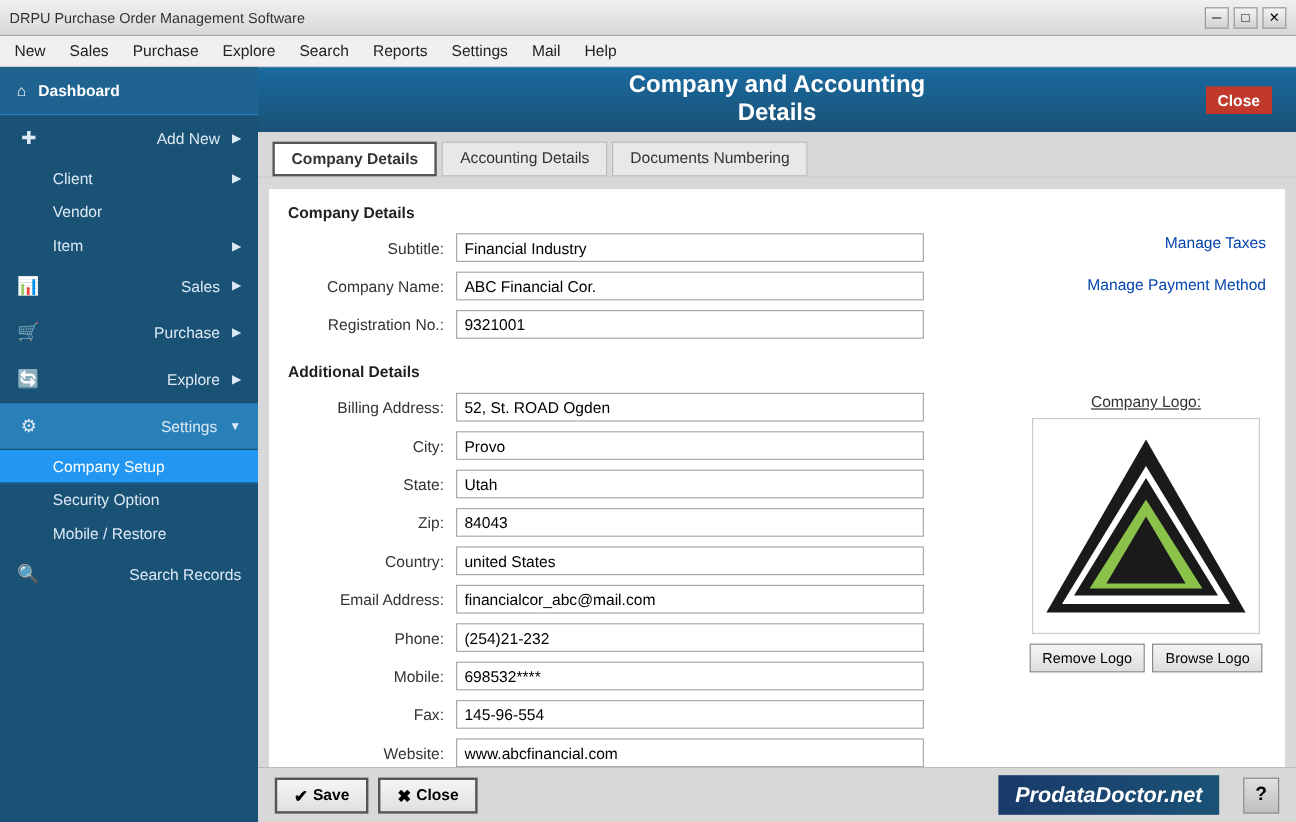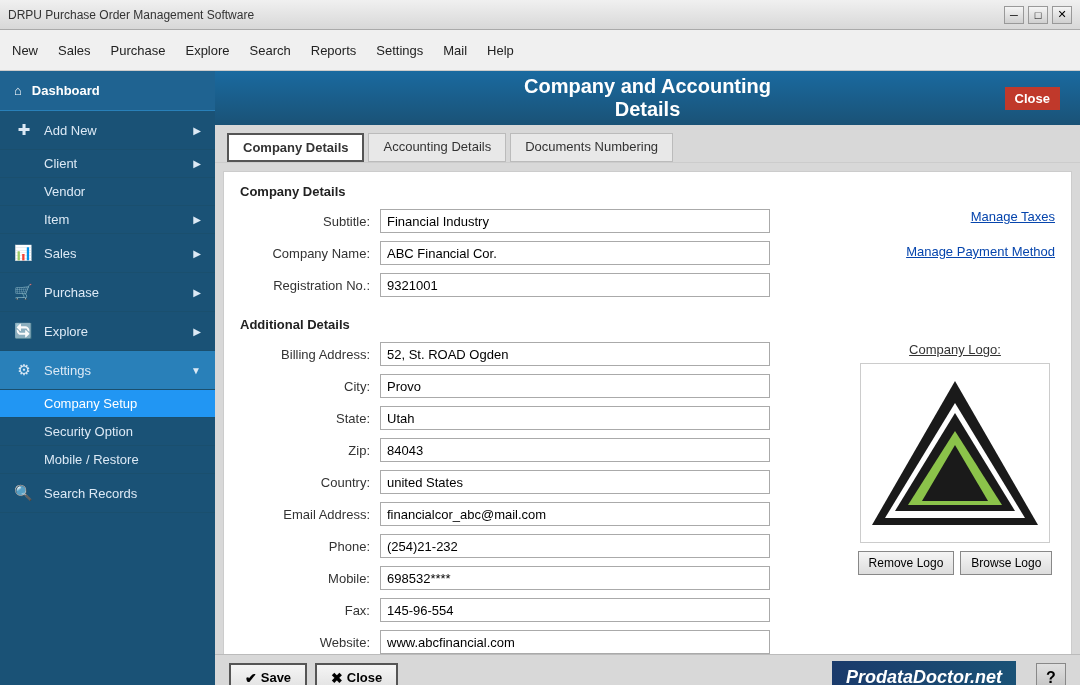--- a/index.html
+++ b/index.html
@@ -22,21 +22,21 @@
       background: linear-gradient(to bottom, #f5f5f5, #d0d0d0);
       border: 1px solid #999;
       cursor: pointer;
       font-size: 11px;
       display: flex; align-items: center; justify-content: center;
     }
 
     
     .menu-bar {
       background: #f0f0f0;
-      height: 41px;
+      height: 26px;
       display: flex;
       align-items: center;
       padding: 0 4px;
       border-bottom: 1px solid #ccc;
       gap: 4px;
     }
     .menu-item {
       padding: 2px 8px;
       cursor: pointer;
       font-size: 13px;
@@ -72,21 +72,21 @@
       padding: 10px 14px;
       display: flex;
       align-items: center;
       gap: 10px;
       cursor: pointer;
       color: #dce9f5;
       border-bottom: 1px solid #1a4f6e;
     }
     .sidebar-item.active { background: #2980b9; }
     .sidebar-item-icon { font-size: 15px; width: 20px; text-align: center; }
-    .sidebar-item-label { flex: 1; }
+    .sidebar-item-label { flex: 1; text-align: right; }
     .sidebar-item-arrow { font-size: 10px; }
     .sidebar-sub {
       padding: 6px 14px 6px 44px;
       cursor: pointer;
       color: #dce9f5;
       border-bottom: 1px solid #1a4f6e;
       display: flex;
       align-items: center;
       gap: 6px;
     }
@@ -203,21 +203,20 @@
       margin-left: auto;
       display: flex;
       flex-direction: column;
       align-items: flex-end;
       gap: 20px;
       min-width: 200px;
     }
     .manage-link {
       color: #0645ad;
       cursor: pointer;
-      text-decoration: underline;
       font-size: 13px;
     }
 
     .additional-section {
       margin-top: 12px;
     }
 
     .additional-layout {
       display: flex;
       gap: 16px;

